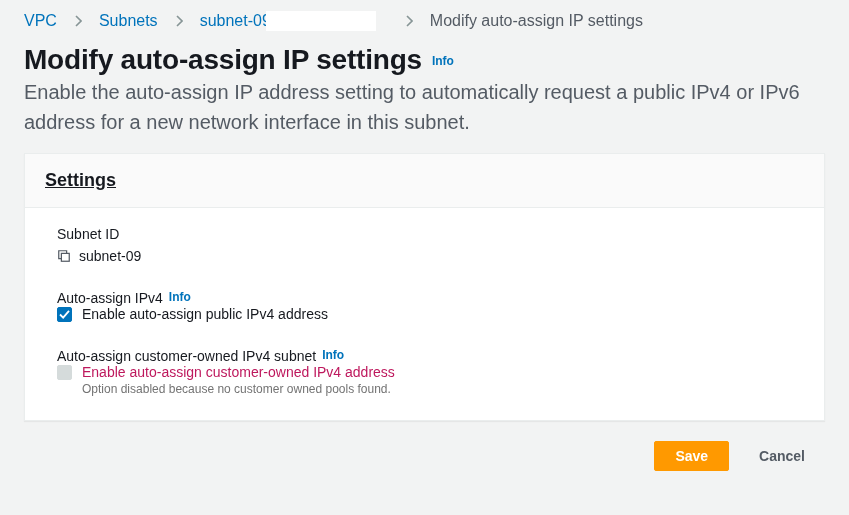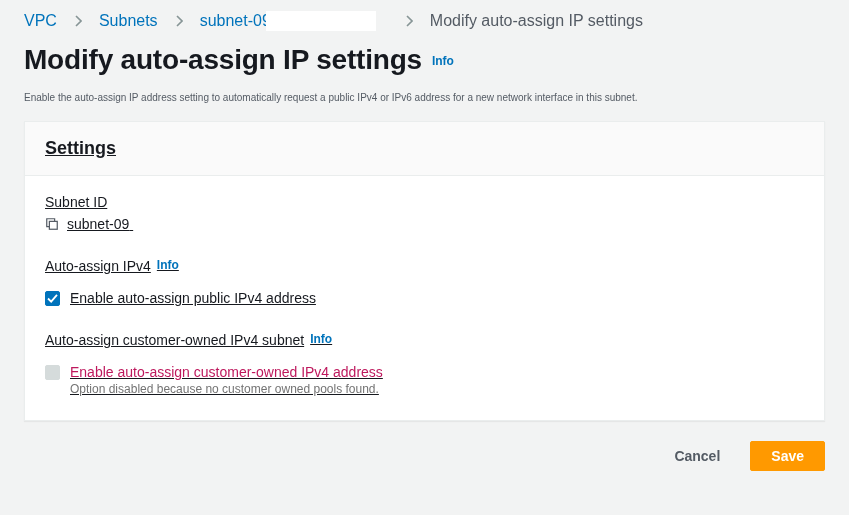--- a/index.html
+++ b/index.html
@@ -57,44 +57,43 @@
   }
   .info-link-sm {
     color: #0073bb;
     font-size: 12px;
     font-weight: 700;
     cursor: pointer;
     margin-left: 6px;
   }
   .subtitle {
     color: #545b64;
-    font-size: 10px;
+    font-size: 20px;
     line-height: 1.5;
-    margin-top: 14px;
+    margin-top: 1px;
     margin-bottom: 16px;
     max-width: 800px;
   }
   .panel {
     background: #fff;
     border: 1px solid #eaeded;
     box-shadow: 0 1px 1px rgba(0,0,0,0.05);
   }
   .panel-header {
     padding: 16px 20px;
     border-bottom: 1px solid #eaeded;
     background: #fafafa;
     text-decoration: underline;
   }
   .panel-header h2 {
     font-size: 18px;
     font-weight: 700;
   }
   .panel-body {
-    padding: 18px 20px 24px 20px;
-    text-decoration: underline;
+    padding: 18px 20px 24px 32px;
   }
   .field-label {
     font-size: 14px;
     color: #16191f;
     margin-bottom: 6px;
   }
   .subnet-id-row {
     display: flex;
     align-items: center;
     gap: 8px;
@@ -113,21 +112,21 @@
   .section-heading {
     font-size: 14px;
     color: #16191f;
     display: flex;
     align-items: flex-start;
   }
   .checkbox-row {
     display: flex;
     align-items: center;
     gap: 10px;
-    margin-top: 16px;
+    margin-top: 0;
   }
   .checkbox {
     width: 15px; height: 15px;
     border: 1px solid #0073bb;
     background: #0073bb;
     border-radius: 2px;
     display: inline-flex;
     align-items: center;
     justify-content: center;
     flex-shrink: 0;
@@ -253,17 +252,17 @@
       <div class="checkbox-row">
         <span class="checkbox disabled"></span>
         <span class="cb-label disabled">Enable auto-assign customer-owned IPv4 address</span>
       </div>
       <div class="helper">Option disabled because no customer owned pools found.</div>
 
     </div>
   </div>
 
   <div class="actions">
+    <button class="btn btn-primary">Save</button>
     <button class="btn btn-link">Cancel</button>
-    <button class="btn btn-primary">Save</button>
   </div>
 
 </div>
 
 </body></html>

